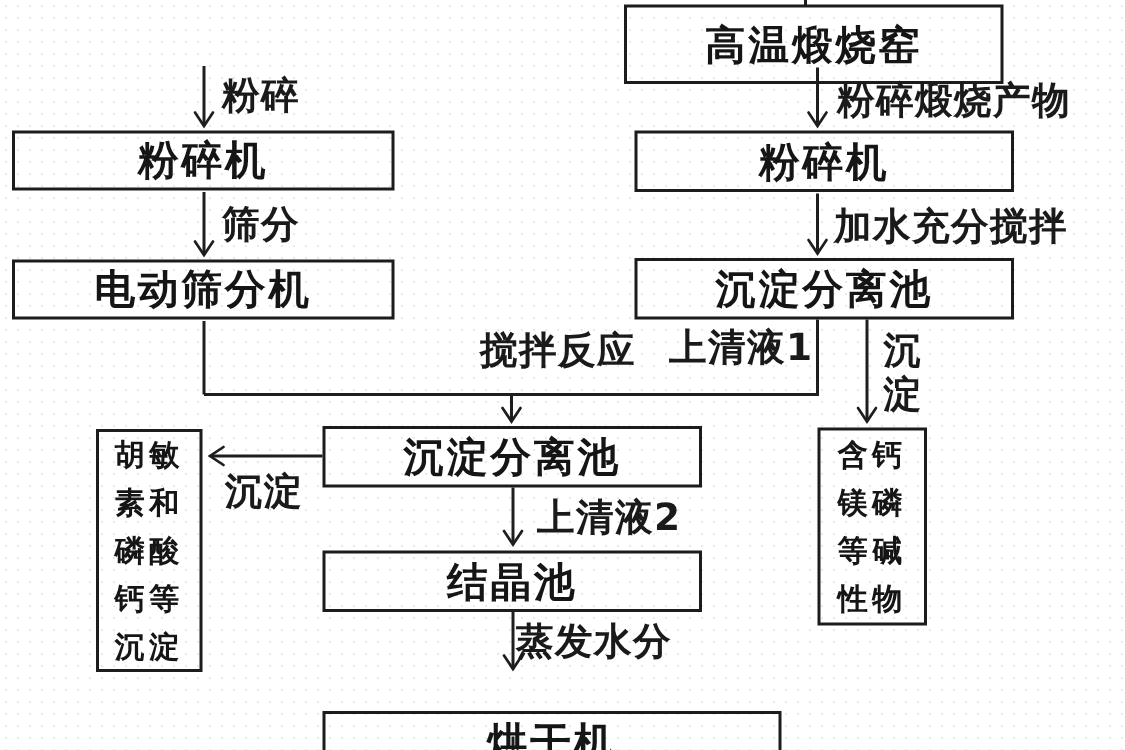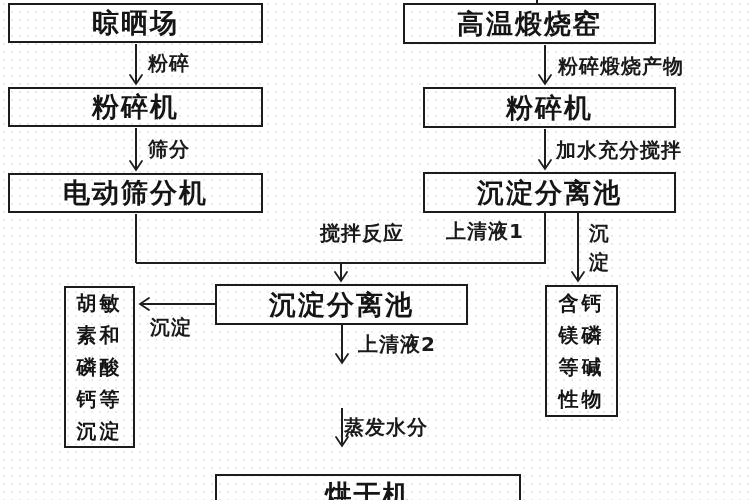--- a/index.html
+++ b/index.html
@@ -48,21 +48,21 @@
     color: #151515;
     white-space: pre-line;
   }
   .node.tall {
     line-height: 32px;
     letter-spacing: 3px;
     font-size: 20px;
   }
   .edge-label {
     position: absolute;
-    font-size: 20px;
+    font-size: 25px;
     font-weight: 600;
     letter-spacing: 1px;
     color: #1a1a1a;
     line-height: 27px;
     white-space: pre-line;
   }
   .edge-label.vertical {
     line-height: 29px;
   }
 </style>
@@ -89,27 +89,27 @@
       <polyline points="572,272 578,281 584,272" class="arrowhead"></polyline>
       <polyline points="215,304 140,304"></polyline>
       <polyline points="149,298 140,304 149,310" class="arrowhead"></polyline>
       <polyline points="342,325 342,363"></polyline>
       <polyline points="336,354 342,363 348,354" class="arrowhead"></polyline>
       <polyline points="342,408 342,446"></polyline>
       <polyline points="336,437 342,446 348,437" class="arrowhead"></polyline>
       <polyline points="342,491 342,500"></polyline>
     </svg>
 
-<div class="node" style="left: 8px; top: 3px; width: 255px; height: 40px;">晾晒场</div>
     <div class="node" style="left: 8px; top: 87px; width: 255px; height: 40px;">粉碎机</div>
     <div class="node" style="left: 8px; top: 173px; width: 255px; height: 40px;">电动筛分机</div>
-    <div class="node" style="left: 403px; top: 3px; width: 253px; height: 41px;">高温煅烧窑</div>
+    <div class="node" style="left: 416px; top: 3px; width: 253px; height: 53px;">高温煅烧窑</div>
     <div class="node" style="left: 423px; top: 87px; width: 253px; height: 41px;">粉碎机</div>
     <div class="node" style="left: 423px; top: 172px; width: 253px; height: 41px;">沉淀分离池</div>
     <div class="node" style="left: 215px; top: 284px; width: 253px; height: 41px;">沉淀分离池</div>
+    <div class="node" style="left: 215px; top: 367px; width: 253px; height: 41px;">结晶池</div>
     <div class="node" style="left: 215px; top: 450px; width: 306px; height: 41px; margin-top: 24px;">烘干机</div>
     <div class="node tall" style="left: 64px; top: 286px; width: 71px; height: 162px;">胡敏
 素和
 磷酸
 钙等
 沉淀</div>
     <div class="node tall" style="left: 545px; top: 285px; width: 73px; height: 132px;">含钙
 镁磷
 等碱
 性物</div>

